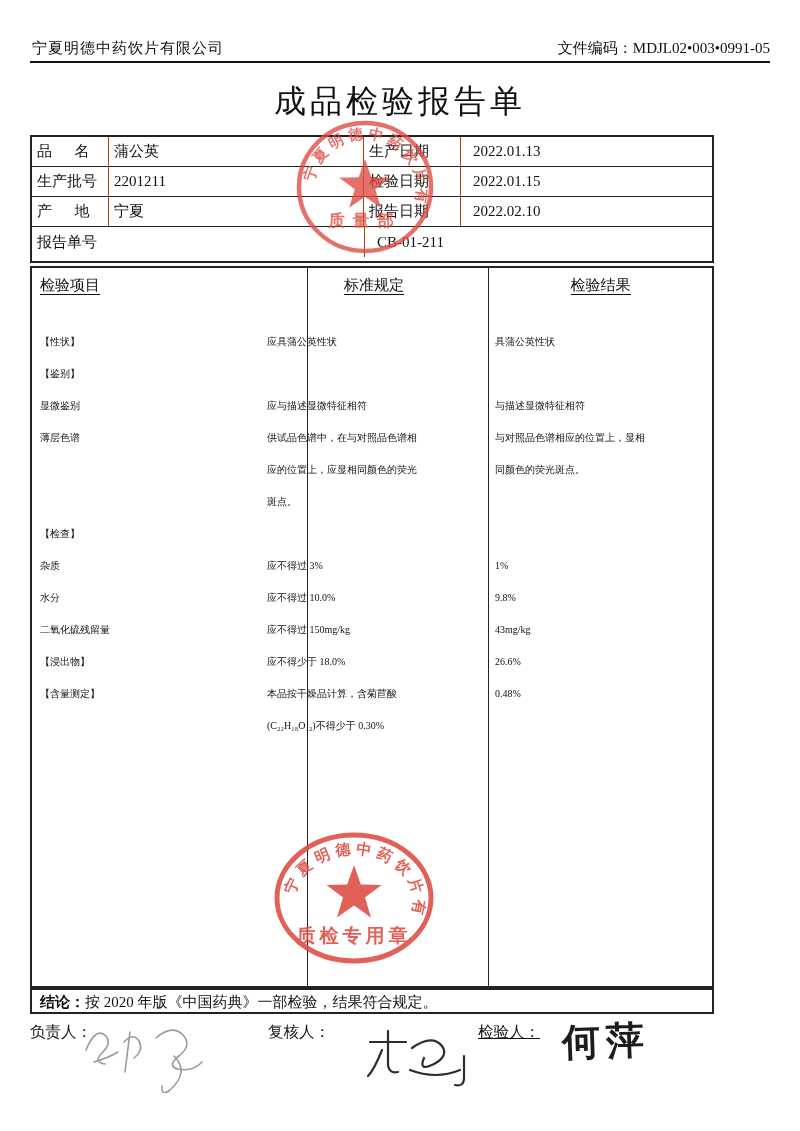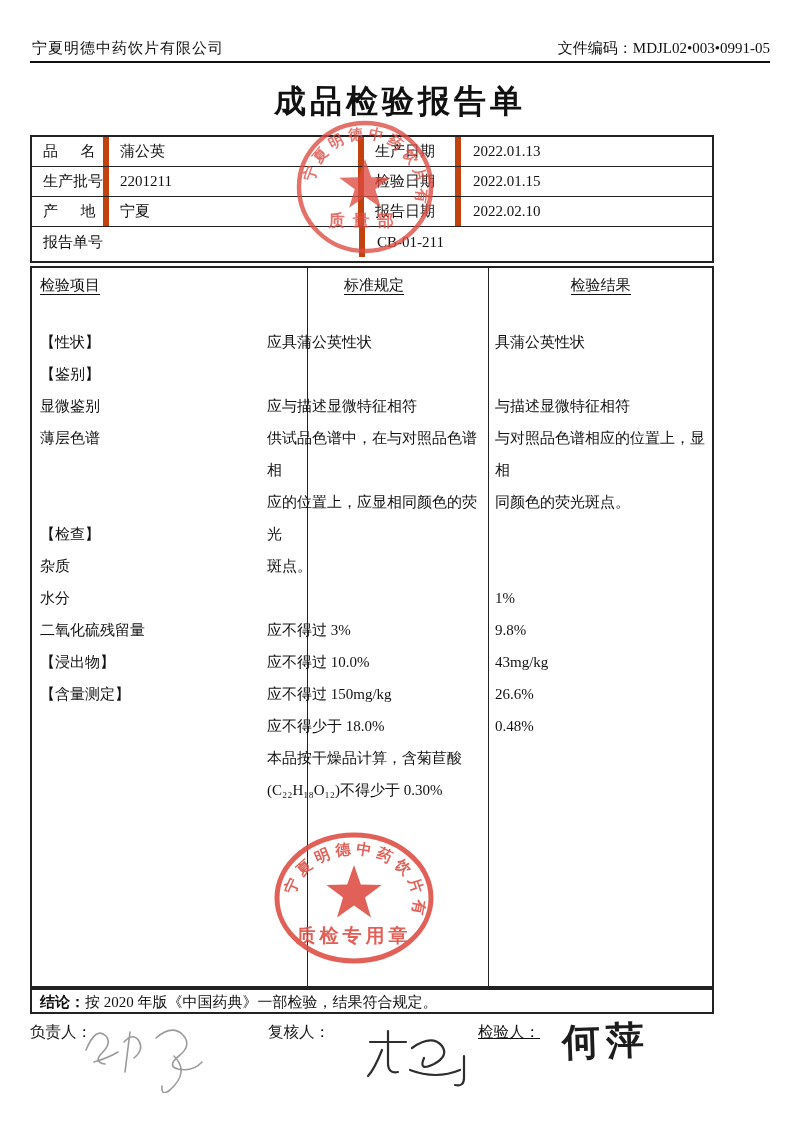--- a/index.html
+++ b/index.html
@@ -12,46 +12,46 @@
   }
   .abs { position:absolute; }
 
   
   .hdr-left  { left:32px; top:39px; font-size:15px; letter-spacing:1px; }
   .hdr-right { right:30px; top:39px; font-size:15px; }
   .hdr-rule  { left:30px; top:61px; width:740px; height:2px; background:#111; }
 
   
   .title { left:0; top:80px; width:800px; text-align:center;
-           font-size:32px; font-weight:bold; letter-spacing:4px; }
+           font-size:32px; font-weight:normal; letter-spacing:4px; }
 
   
   .itable { left:30px; top:135px; width:684px; height:128px;
             border:2px solid #222; display:flex; flex-direction:column; }
   .irow  { display:flex; height:30px; border-bottom:1px solid #222; }
   .irow:last-child { border-bottom:none;justify-content:space-between; }
-  .icell { display:flex; align-items:center; padding-left:11px;
-           border-right:6px solid #c2410c; font-size:15px; white-space:pre; }
+  .icell { display:flex; align-items:center; padding-left:5px;
+           border-right:1px solid #c2410c; font-size:15px; white-space:pre; }
   .icell:last-child { border-right:none; }
   .c1 { width:77px; }  .c2 { width:255px; } .c3 { width:97px; }
   .c4 { flex:1; padding-left:12px; }
   .c12 { width:333px; } .c34 { flex:1; padding-left:12px; }
 
   
   .mtable { left:30px; top:266px; width:684px; height:722px; border:2px solid #222; }
   .mcol  { position:absolute; top:0; bottom:0; }
   .mcol1 { left:0;    width:276px; border-right:1px solid #222; }
   .mcol2 { left:228px; width:229px; border-right:1px solid #222; }
   .mcol3 { left:457px; right:0; }
   .mhead { position:absolute; top:8px; left:0; right:0; font-size:15px; }
   .mhead.left { text-align:left; padding-left:8px; }
   .mhead.center { text-align:center; }
   .mhead span { border-bottom:1px solid #111; padding-bottom:1px; }
   .mlines { position:absolute; top:58px; left:8px; right:4px;
-            font-size:15px; line-height:32px; white-space:pre-line; }
+            font-size:10px; line-height:32px; white-space:pre-line; }
   .mcol2 .mlines { left:7px; }
   .mcol3 .mlines { left:6px; }
 
   
   .conc { left:30px; top:988px; width:684px; height:26px; border:2px solid #222;
           display:flex; align-items:flex-end; padding-left:8px; font-size:15px; }
   .conc b { font-weight:bold; }
 
   
   .siglabel { top:1022px; font-size:15.5px; }

